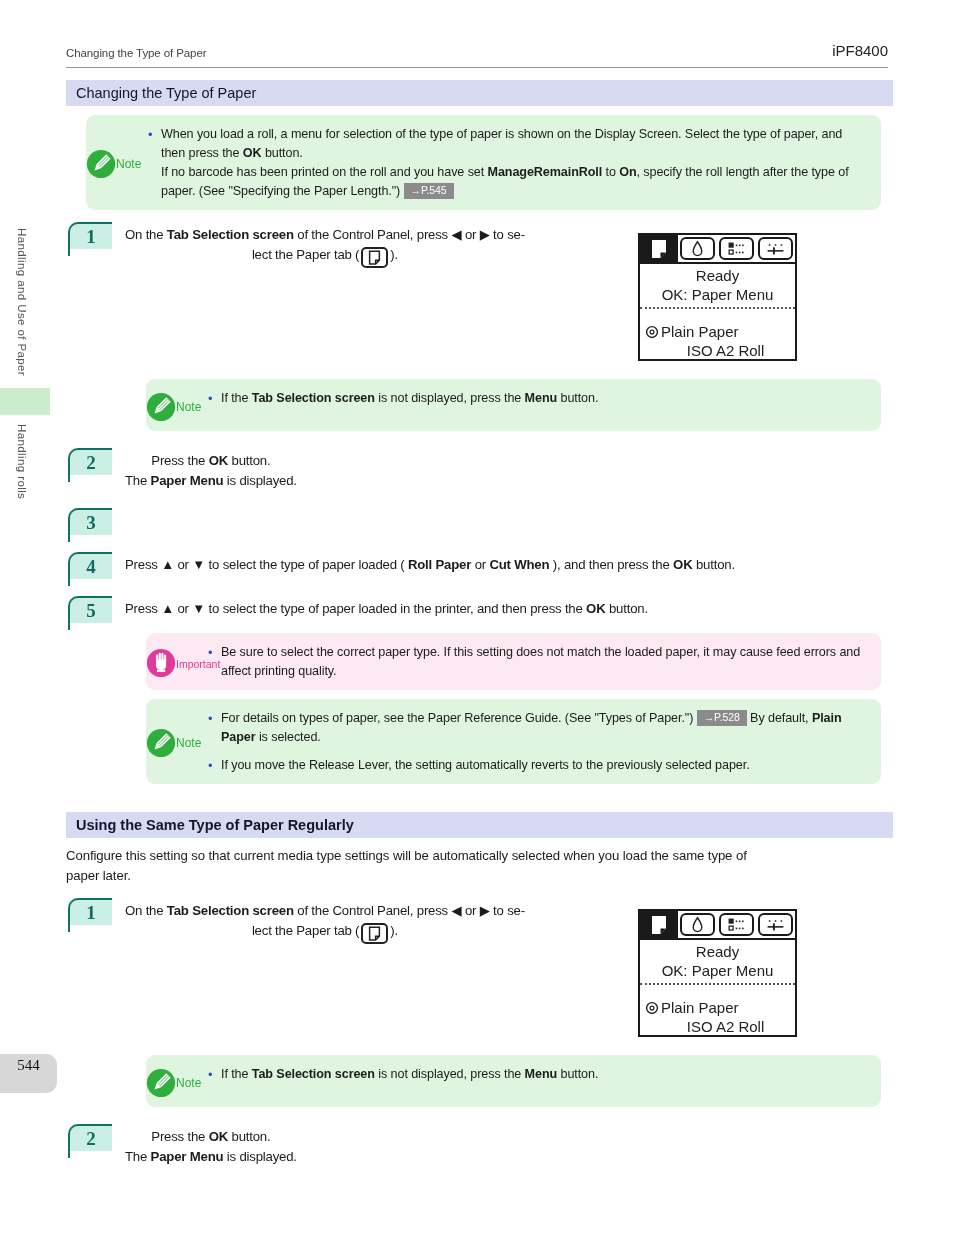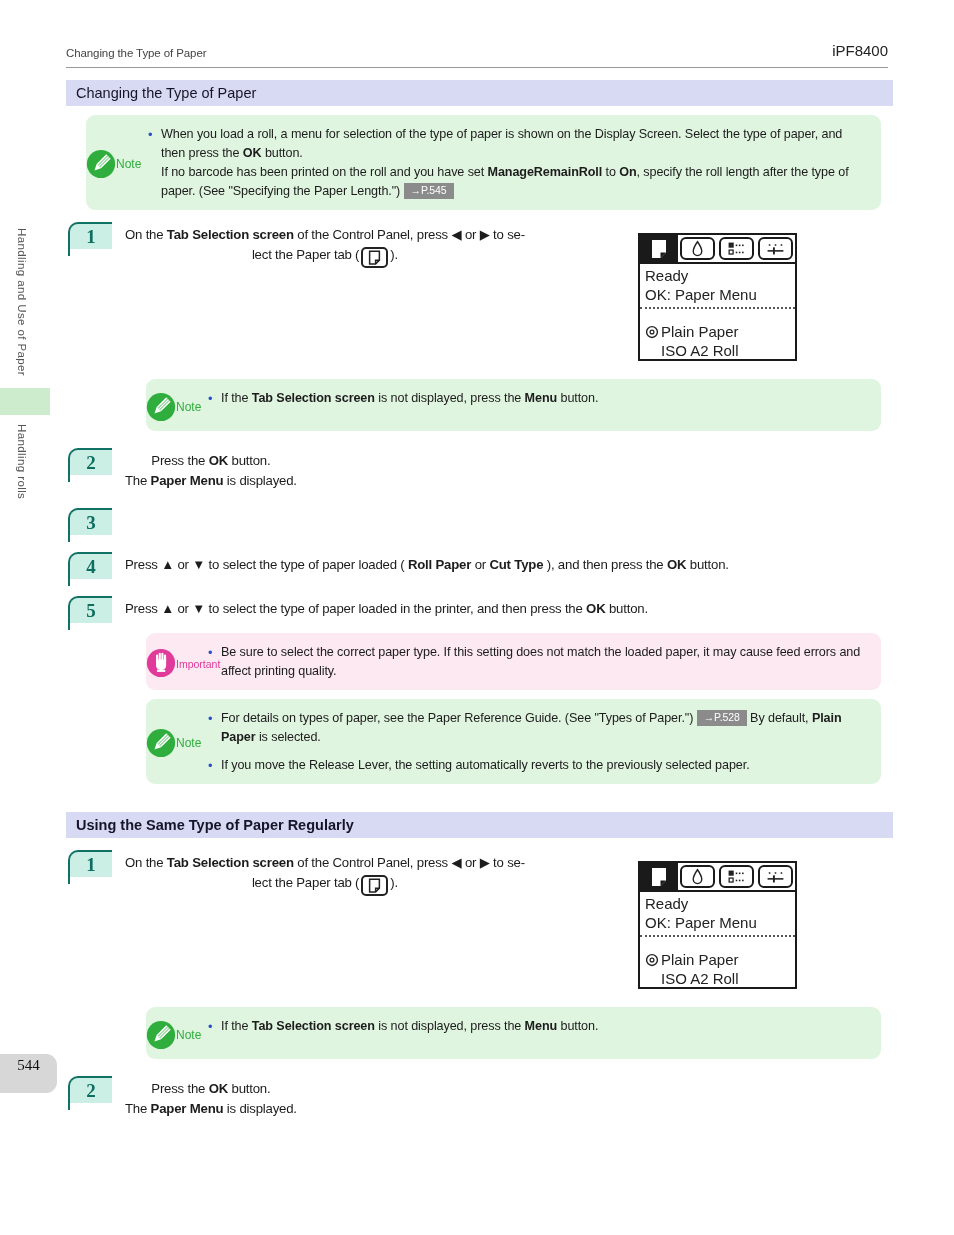--- a/index.html
+++ b/index.html
@@ -63,21 +63,21 @@
             letter-spacing:-0.2px;max-width:560px;text-align:center;}
   .steptext.wide{max-width:760px;}
   .inline-icon{display:inline-flex;align-items:center;justify-content:center;width:27px;height:21px;
                border:2px solid #222;border-radius:5px;vertical-align:-6px;margin:0 2px;background:#fff;box-sizing:border-box;}
 
   
   .para{margin:8px 0 0 66px;width:822px;font-size:13.2px;line-height:20px;letter-spacing:-0.1px;}
 
   
   .lcd{position:absolute;left:570px;top:11px;width:159px;height:128px;border:2px solid #1a1a1a;
-       background:#fff;box-sizing:border-box;}
+       background:#fff;box-sizing:border-box;text-align:center;}
   .lcd-tabs{display:flex;height:27px;border-bottom:2px solid #1a1a1a;}
   .tab-sel{width:38px;flex:0 0 38px;background:#1a1a1a;display:flex;align-items:center;justify-content:center;}
   .tab-o{flex:1;margin:2px;border:2px solid #1a1a1a;border-radius:6px;display:flex;
          align-items:center;justify-content:center;background:#fff;}
   .lcd-body{padding:2px 5px 0 5px;font-size:15px;line-height:19px;color:#222;}
   .lcd-dots{border-top:2px dotted #555;margin:3px -5px 0 -5px;}
   .lcd-media{margin-top:13px;display:flex;align-items:center;}
   .lcd-media svg{margin-right:2px;}
   .lcd-size{padding-left:16px;}
 </style>
@@ -201,21 +201,21 @@
 
   <div class="step">
     <div class="stepnum"><span>2</span></div>
     <div class="steptext wide"><span>Press the </span><span class="b">OK</span><span> button.</span><br><span>The </span><span class="b">Paper Menu</span><span> is displayed.</span></div>
   </div>
   <div class="step">
     <div class="stepnum"><span>3</span></div>
   </div>
   <div class="step">
     <div class="stepnum"><span>4</span></div>
-    <div class="steptext wide"><span>Press ▲ or ▼ to select the type of paper loaded ( </span><span class="b">Roll Paper</span><span> or </span><span class="b">Cut Type</span><span> ), and then press the </span><span class="b">OK</span><span> button.</span></div>
+    <div class="steptext wide"><span>Press ▲ or ▼ to select the type of paper loaded ( </span><span class="b">Roll Paper</span><span> or </span><span class="b">Cut When</span><span> ), and then press the </span><span class="b">OK</span><span> button.</span></div>
   </div>
   <div class="step">
     <div class="stepnum"><span>5</span></div>
     <div class="steptext wide"><span>Press ▲ or ▼ to select the type of paper loaded in the printer, and then press the </span><span class="b">OK</span><span> button.</span></div>
   </div>
 
   <div class="notebox inner impbox" style="margin-top:10px">
     <div class="ncol">
       <span class="nicon">
         <svg width="30" height="30" viewBox="0 0 34 34">
@@ -260,20 +260,21 @@
         <div class="ntext"><span>For details on types of paper, see the Paper Reference Guide.  (See "Types of Paper.") </span><span class="plink">→P.528</span><span>  By default, </span><span class="b">Plain Paper</span><span> is selected.</span></div>
       </div>
       <div class="nitem">
         <span class="bull">•</span>
         <div class="ntext"><span>If you move the Release Lever, the setting automatically reverts to the previously selected paper.</span></div>
       </div>
     </div>
   </div>
 
   <div class="bar bar2">Using the Same Type of Paper Regularly</div>
+  <div class="para"><span>Configure this setting so that current media type settings will be automatically selected when you load the same type of</span><br><span>paper later.</span></div>
 
   <div class="step withlcd">
     <div class="stepnum"><span>1</span></div>
     <div class="steptext"><span>On the </span><span class="b">Tab Selection screen</span><span> of the Control Panel, press ◀ or ▶ to se-</span><br><span>lect the Paper tab (</span><span class="inline-icon">
   <svg width="13" height="15" viewBox="0 0 16 20">
     <path d="M1.5 1.5 H14.5 V13.5 L9.5 18.5 H1.5 Z" fill="none" stroke="#222" stroke-width="2"></path>
     <path d="M14.5 13.5 H9.5 V18.5" fill="none" stroke="#222" stroke-width="2"></path>
   </svg>
 </span><span>).</span></div>
 

